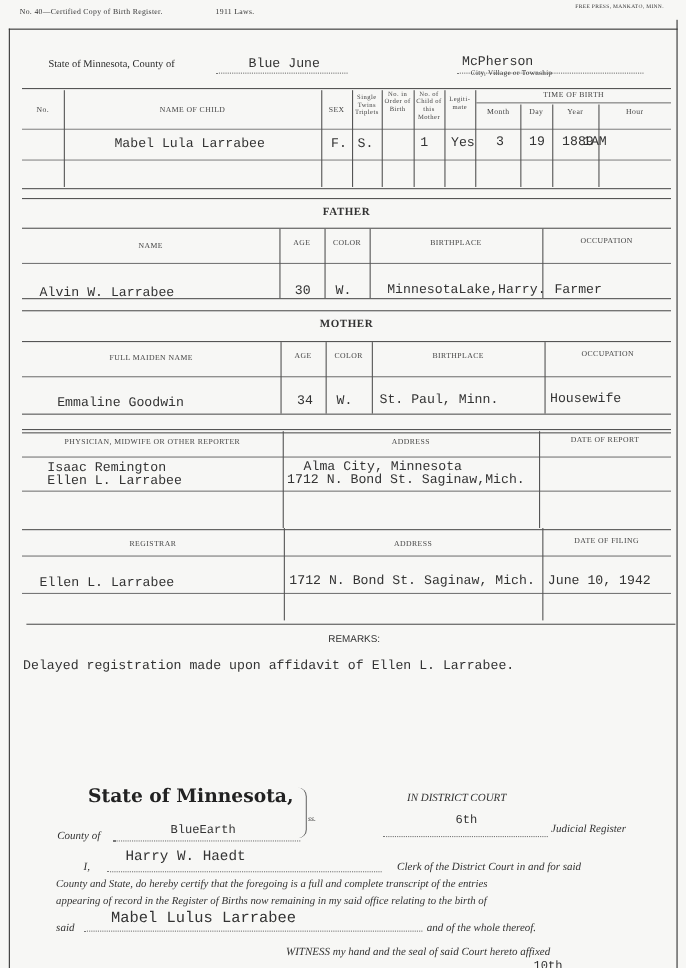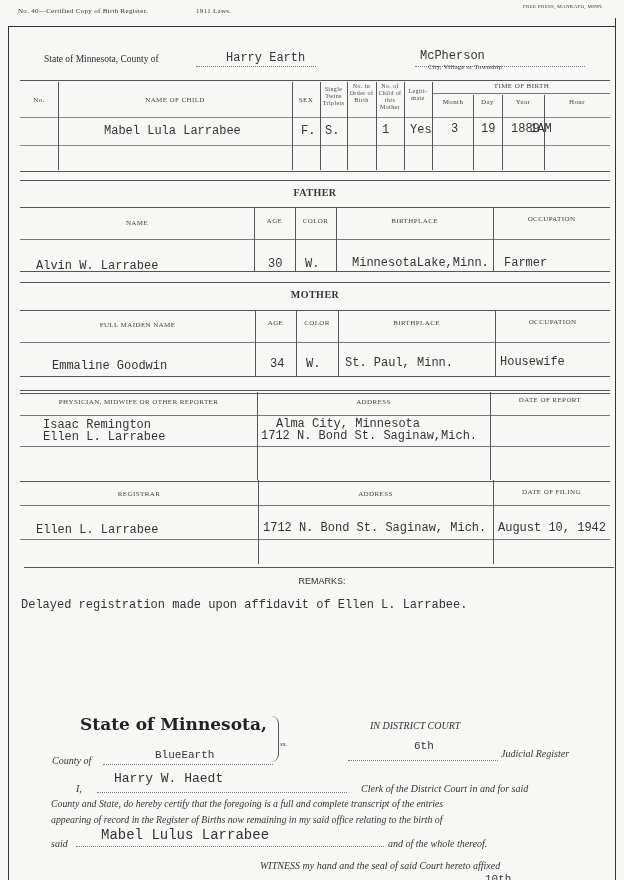--- a/index.html
+++ b/index.html
@@ -23,21 +23,21 @@
 <div class="abs tiny" style="left:18px;top:7px;">No. 40—Certified Copy of Birth Register.</div>
 <div class="abs tiny" style="left:196px;top:7px;">1911 Laws.</div>
 <div class="abs tiny" style="left:523px;top:4px;font-size:5px;">FREE PRESS, MANKATO, MINN.</div>
 
 <div class="hl" style="left:8px;top:26px;width:608px;background:#333;"></div>
 <div class="vl" style="left:8px;top:26px;height:854px;background:#333;"></div>
 <div class="vl" style="left:615px;top:18px;height:862px;background:#333;"></div>
 
 <div class="abs" style="left:44px;top:54px;font-size:9.5px;">State of Minnesota, County of</div>
 <div class="dots" style="left:196px;top:66px;width:120px;"></div>
-<div class="abs tw" style="left:226px;top:51px;">Harry Earth</div>
+<div class="abs tw" style="left:226px;top:51px;">Blue June</div>
 <div class="dots" style="left:415px;top:66px;width:170px;"></div>
 <div class="abs tw" style="left:420px;top:49px;">McPherson</div>
 <div class="abs tiny" style="left:428px;top:63px;font-size:6.5px;">City, Village or Township</div>
 
 <div class="hl" style="left:20px;top:80px;width:590px;"></div>
 <div class="hl" style="left:20px;top:117px;width:590px;background:#888;"></div>
 <div class="hl" style="left:20px;top:145px;width:590px;background:#888;"></div>
 <div class="hl" style="left:20px;top:171px;width:590px;"></div>
 <div class="hl" style="left:20px;top:180px;width:590px;"></div>
 <div class="vl" style="left:58px;top:82px;height:88px;"></div>
@@ -85,21 +85,21 @@
 <div class="vl" style="left:336px;top:208px;height:63px;"></div>
 <div class="vl" style="left:493px;top:208px;height:63px;"></div>
 <div class="abs hdr" style="left:20px;top:219px;width:234px;">NAME</div>
 <div class="abs hdr" style="left:254px;top:217px;width:41px;">AGE</div>
 <div class="abs hdr" style="left:295px;top:217px;width:41px;">COLOR</div>
 <div class="abs hdr" style="left:336px;top:217px;width:157px;">BIRTHPLACE</div>
 <div class="abs hdr" style="left:493px;top:215px;width:117px;">OCCUPATION</div>
 <div class="abs tw" style="left:36px;top:259px;">Alvin W. Larrabee</div>
 <div class="abs tw" style="left:268px;top:257px;">30</div>
 <div class="abs tw" style="left:305px;top:257px;">W.</div>
-<div class="abs tw" style="left:352px;top:256px;">MinnesotaLake,Minn.</div>
+<div class="abs tw" style="left:352px;top:256px;">MinnesotaLake,Harry.</div>
 <div class="abs tw" style="left:504px;top:256px;">Farmer</div>
 
 <div class="abs sect" style="left:20px;top:289px;width:590px;">MOTHER</div>
 <div class="hl" style="left:20px;top:310px;width:590px;"></div>
 <div class="hl2" style="left:20px;top:342px;width:590px;"></div>
 <div class="hl" style="left:20px;top:376px;width:590px;"></div>
 <div class="hl" style="left:20px;top:390px;width:590px;"></div>
 <div class="vl" style="left:255px;top:311px;height:65px;"></div>
 <div class="vl" style="left:296px;top:311px;height:65px;"></div>
 <div class="vl" style="left:338px;top:311px;height:65px;"></div>
@@ -131,21 +131,21 @@
 <div class="hl" style="left:20px;top:481px;width:590px;"></div>
 <div class="hl2" style="left:20px;top:505px;width:590px;"></div>
 <div class="hl2" style="left:20px;top:539px;width:590px;"></div>
 <div class="vl" style="left:258px;top:480px;height:84px;"></div>
 <div class="vl" style="left:493px;top:480px;height:84px;"></div>
 <div class="abs hdr" style="left:20px;top:490px;width:238px;">REGISTRAR</div>
 <div class="abs hdr" style="left:258px;top:490px;width:235px;">ADDRESS</div>
 <div class="abs hdr" style="left:493px;top:488px;width:117px;">DATE OF FILING</div>
 <div class="abs tw" style="left:36px;top:523px;">Ellen L. Larrabee</div>
 <div class="abs tw" style="left:263px;top:521px;">1712 N. Bond St. Saginaw, Mich.</div>
-<div class="abs tw" style="left:498px;top:521px;">August 10, 1942</div>
+<div class="abs tw" style="left:498px;top:521px;">June 10, 1942</div>
 
 <div class="hl" style="left:24px;top:567px;width:590px;"></div>
 <div class="abs" style="left:20px;top:576px;width:604px;text-align:center;font-family:'Liberation Sans',sans-serif;font-size:9px;color:#333;">REMARKS:</div>
 <div class="abs tw" style="left:21px;top:598px;">Delayed registration made upon affidavit of Ellen L. Larrabee.</div>
 
 <div class="abs gothic" style="left:80px;top:714px;">State of Minnesota,</div>
 <div class="abs" style="left:270px;top:716px;width:8px;height:46px;border-right:1px solid #555;border-radius:0 8px 8px 0;"></div>
 <div class="abs ital" style="left:280px;top:740px;font-size:7px;">ss.</div>
 <div class="abs ital" style="left:52px;top:755px;">County of</div>
 <div class="dots" style="left:103px;top:764px;width:170px;"></div>

